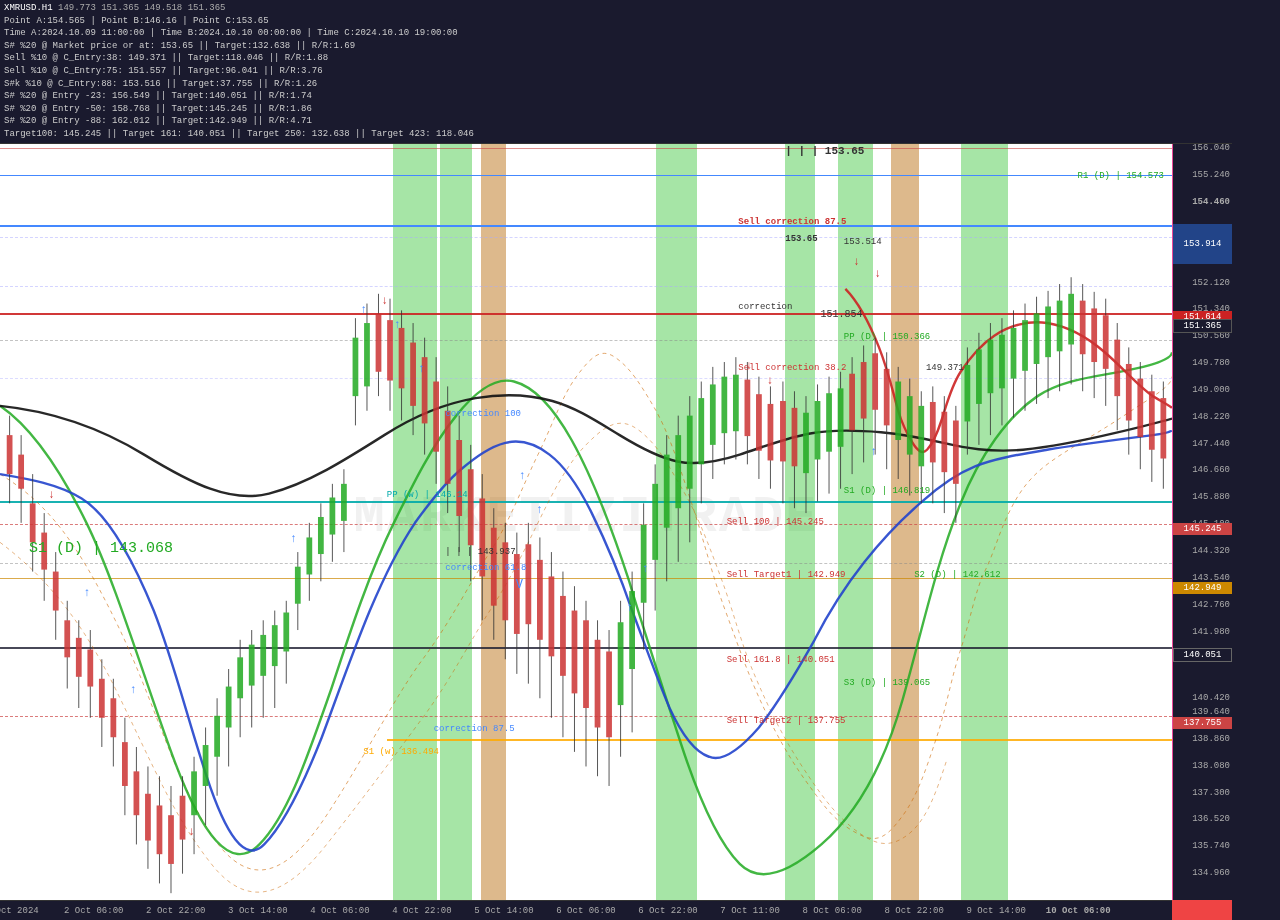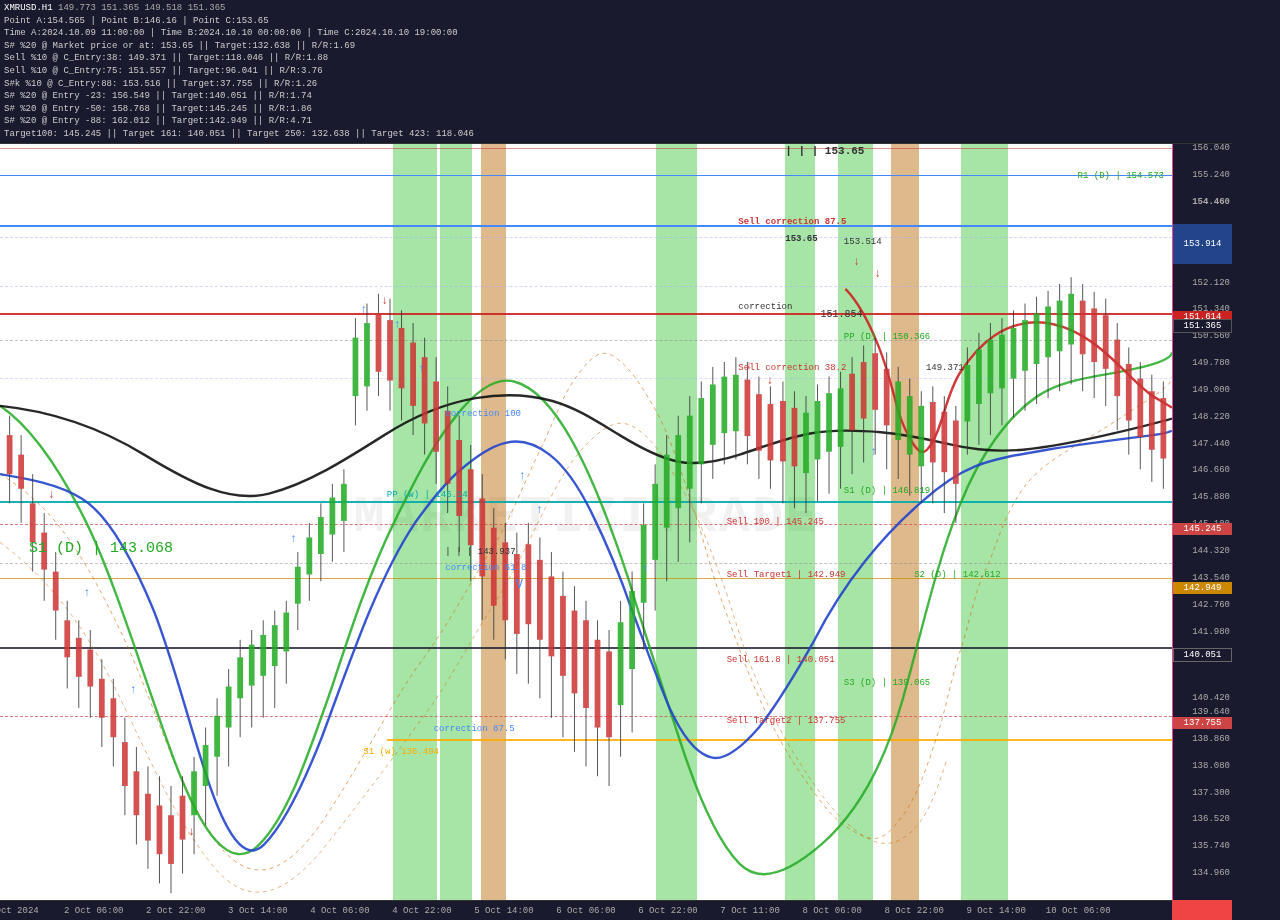--- a/index.html
+++ b/index.html
@@ -559,16 +559,16 @@
     <span class="time-label" style="left:22%;">3 Oct 14:00</span>
     <span class="time-label" style="left:29%;">4 Oct 06:00</span>
     <span class="time-label" style="left:36%;">4 Oct 22:00</span>
     <span class="time-label" style="left:43%;">5 Oct 14:00</span>
     <span class="time-label" style="left:50%;">6 Oct 06:00</span>
     <span class="time-label" style="left:57%;">6 Oct 22:00</span>
     <span class="time-label" style="left:64%;">7 Oct 11:00</span>
     <span class="time-label" style="left:71%;">8 Oct 06:00</span>
     <span class="time-label" style="left:78%;">8 Oct 22:00</span>
     <span class="time-label" style="left:85%;">9 Oct 14:00</span>
-    <span class="time-label" style="left:92%;">10 Oct 06:00</span>
+    <span class="time-label" style="left:92%;font-weight:bold;">10 Oct 06:00</span>
   </div>
 
 </div>
 
 </body></html>

